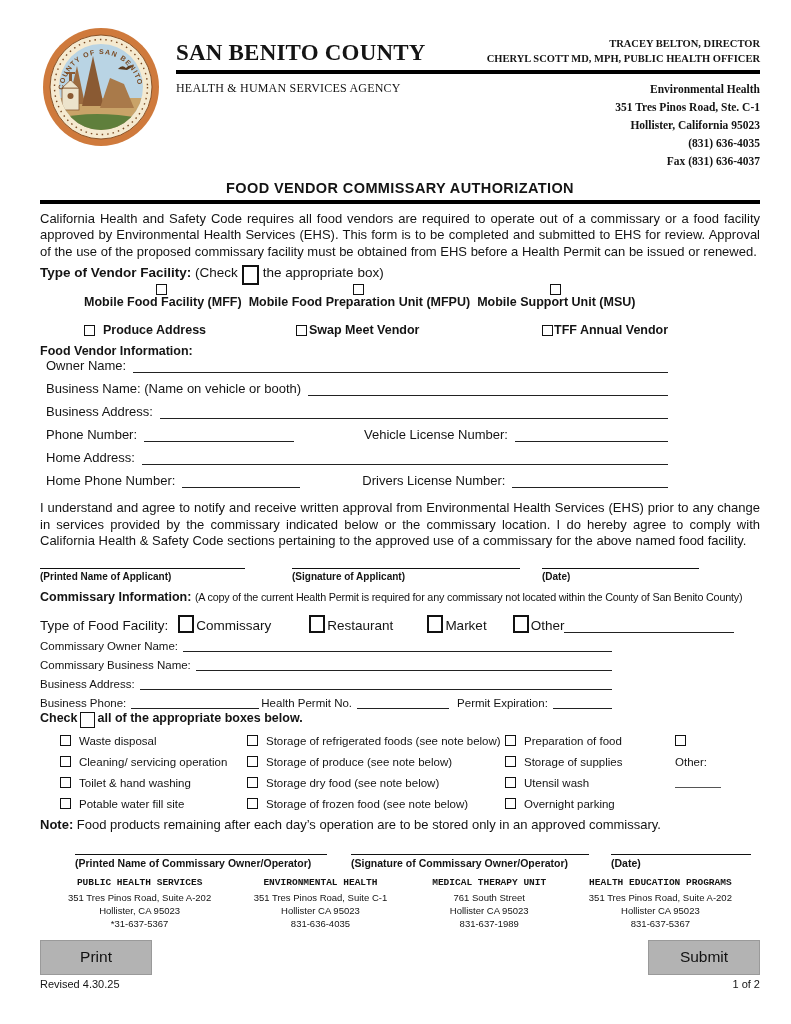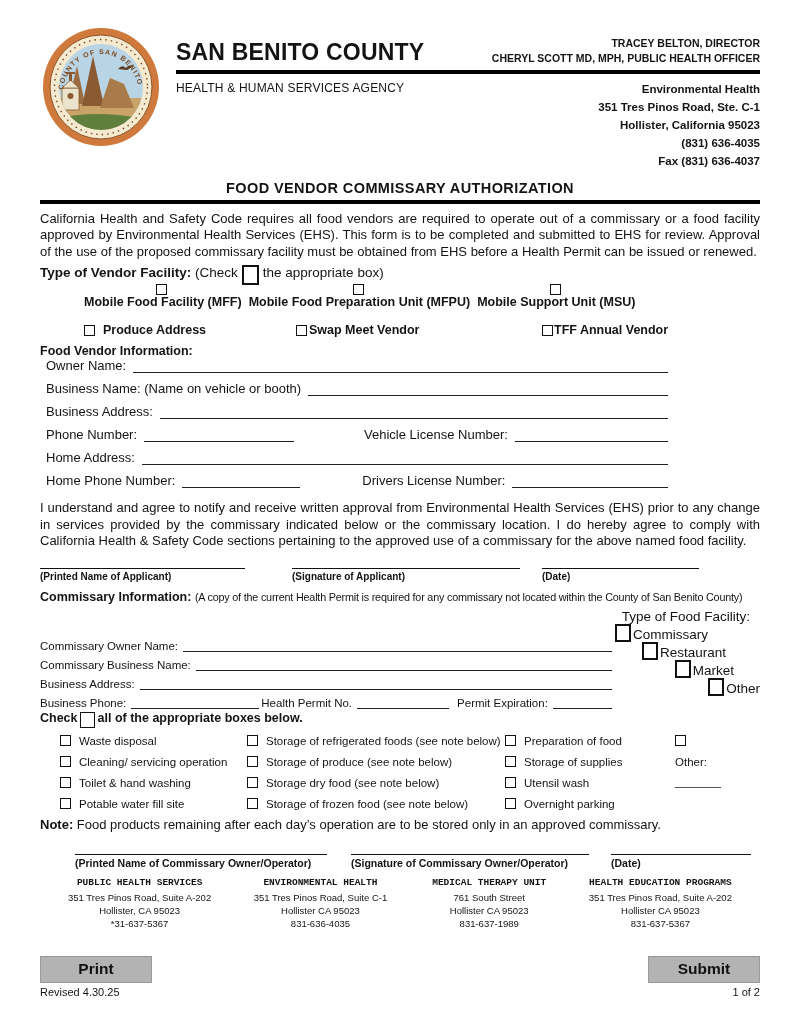--- a/index.html
+++ b/index.html
@@ -5,21 +5,21 @@
   * { box-sizing: border-box; }
   html,body { margin:0; padding:0; background:#ffffff; }
   .page {
     width:791px; height:1024px; margin:0 auto; background:#fff;
     font-family:"Liberation Sans", sans-serif; color:#141414;
     position:relative; padding:26px 31px 0 40px; overflow:hidden;
   }
   
   .header { display:flex; align-items:flex-start; }
   .seal-wrap { flex:0 0 122px; margin-right:14px; }
-  .hright { flex:1; padding-top:10px; }
+  .hright { flex:1; padding-top:10px;font-family:Liberation Serif, serif; }
   .hrow1 { display:flex; justify-content:space-between; align-items:flex-end; }
   .county { font-size:23px; font-weight:bold; letter-spacing:0.2px; }
   .directors { text-align:right; font-size:10.5px; font-weight:bold; line-height:1.45; }
   .hrule { height:4px; background:#000; margin-top:4px; }
   .hrow2 { display:flex; justify-content:space-between; margin-top:7px; }
   .agency { font-size:12px; letter-spacing:0.2px; }
   .dept { text-align:right; font-size:11.5px; font-weight:bold; line-height:1.55; }
   .title { text-align:center; font-weight:bold; font-size:14.5px; letter-spacing:0.4px; margin-top:9px; }
   .trule { height:4px; background:#000; margin-top:4px; }
   
@@ -53,44 +53,44 @@
   .sig1 .c2 { width:228px; margin-right:22px; }
   .sig1 .c3 { width:157px; }
   .sig2 { margin-left:35px; margin-top:10px; }
   .sig2 .c1 { width:252px; margin-right:24px; }
   .sig2 .c2 { width:238px; margin-right:22px; }
   .sig2 .c3 { width:140px; }
   .sig2 .slab { font-size:10.5px; }
   
   .comm-h { margin-top:8px; font-size:12.5px; }
   .comm-h .note-sm { font-weight:normal; font-size:10.8px; letter-spacing:-0.2px; }
-  .facrow { display:flex; align-items:flex-end; font-size:13.5px; margin-top:5px; height:24px;flex-direction:column; }
+  .facrow { display:flex; align-items:flex-end; font-size:13.5px; margin-top:5px; height:24px; }
   .facrow .opt { display:flex; align-items:flex-end; }
   .facrow .cb-lg { margin-right:2px; }
   .crow { display:flex; align-items:flex-end; font-size:11.5px; height:19px; margin-right:148px; }
   .crow .lbl { white-space:nowrap; margin-right:5px; }
   .cpara { font-size:12px; line-height:15.5px; text-align:justify; margin-top:6px; padding-left:6px; }
   .checkline { font-size:12.5px; font-weight:bold; margin-top:2px; }
   .cb-mid { display:inline-block; width:15px; height:16px; border:1.8px solid #111; background:#fff; vertical-align:middle; margin:-4px 3px -8px 2px; }
   
   .grid { display:grid; grid-template-columns:187px 258px 170px 1fr; padding-left:20px; margin-top:10px; row-gap:9px; font-size:11.5px; }
   .gitem { display:flex; align-items:center; }
   .gitem .cb { margin-right:8px; }
   .other-line { border-bottom:1.4px solid #555; width:46px; height:10px; }
   .noteline { font-size:13px; margin-top:7px; }
   
   .footer { display:flex; justify-content:space-between; margin-top:7px; padding:0 8px; }
   .office { text-align:center; font-size:9.5px; line-height:1.4; }
   .office .oname { font-weight:bold; margin-bottom:2px;font-family:Liberation Mono, monospace; }
   .o1 { width:190px; } .o2 { width:185px; } .o3 { width:165px; } .o4 { width:190px; }
   
   .actions { display:flex; justify-content:space-between; margin-top:9px; }
-  .btn { width:112px; height:27px; background:#b3b3b3; border:1px solid #9a9a9a;
-         font-family:"Liberation Sans", sans-serif; font-weight:bold; font-size:15.5px; color:#111;
-         display:flex; align-items:center; justify-content:center; cursor:pointer;margin-top:16px; }
+  .btn { width:112px; height:35px; background:#b3b3b3; border:1px solid #9a9a9a;
+         font-family:"Liberation Sans", sans-serif; font-weight:normal; font-size:15.5px; color:#111;
+         display:flex; align-items:center; justify-content:center; cursor:pointer; }
   .meta { display:flex; justify-content:space-between; font-size:11px; margin-top:3px; }
 </style>
 </head>
 <body>
 
 <div class="page">
 
   <div class="header">
     <div class="seal-wrap">
       <svg width="122" height="122" viewBox="0 0 122 122">
@@ -235,21 +235,21 @@
   </div>
 
   <div class="comm-h">
     <span class="bold">Commissary Information:</span>
     <span> </span>
     <span class="note-sm">(A copy of the current Health Permit is required for any commissary not located within the County of San Benito County)</span>
   </div>
 
   <div class="facrow">
     <span style="margin-right:10px">Type of Food Facility:</span>
-    <span class="opt" style="margin-right:52px">
+    <span class="opt" style="margin-right:38px">
         <span class="cb-lg"></span>
         <span>Commissary</span>
       </span>
     <span class="opt" style="margin-right:34px">
         <span class="cb-lg"></span>
         <span>Restaurant</span>
       </span>
     <span class="opt" style="margin-right:26px">
         <span class="cb-lg"></span>
         <span>Market</span>

